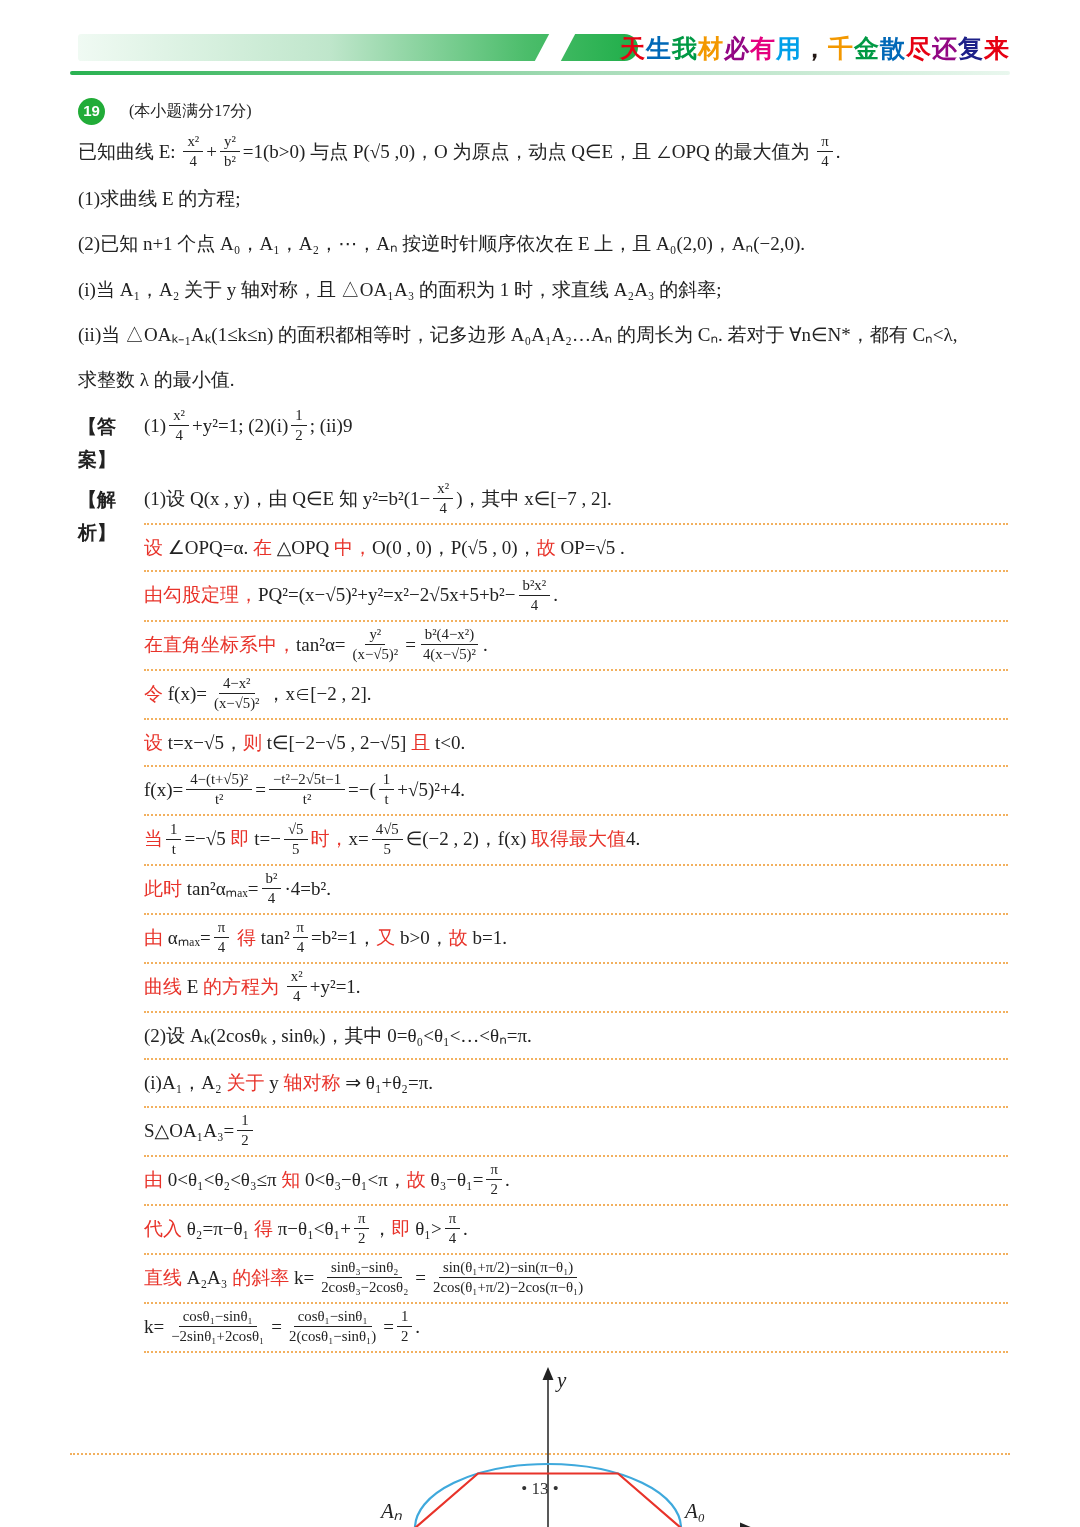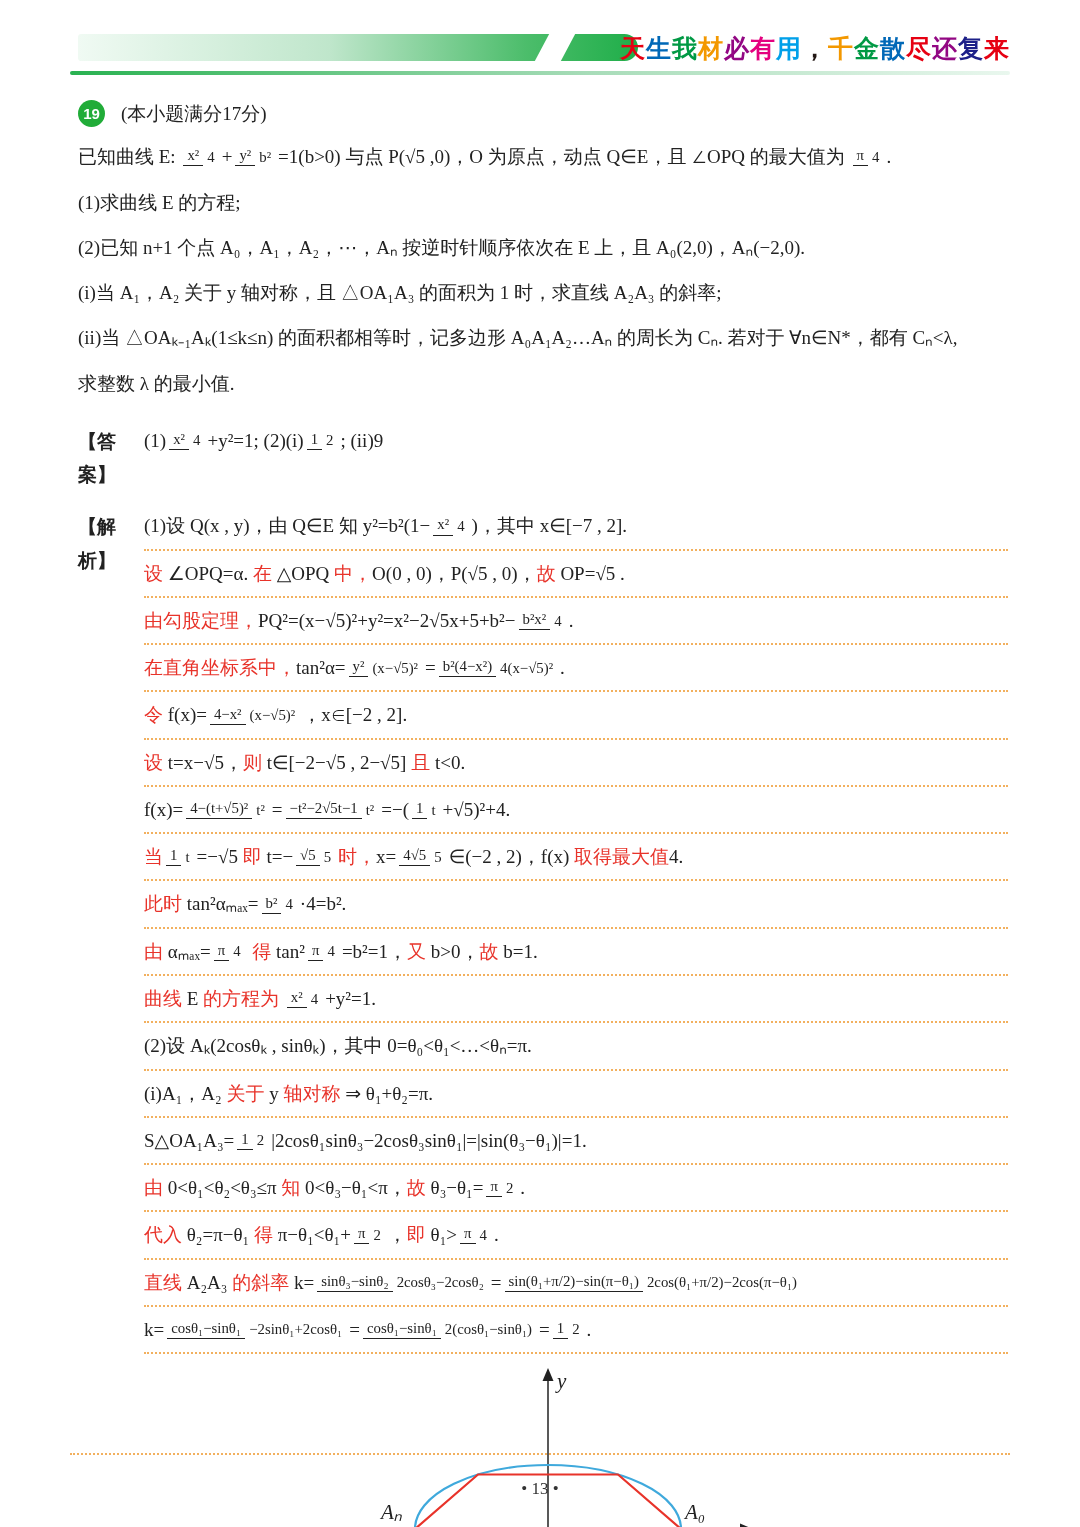--- a/index.html
+++ b/index.html
@@ -18,40 +18,40 @@
   .banner::after {
     content:""; position:absolute; right:70px; top:-3px; width:26px; height:33px;
     background:#ffffff; transform:skewX(-28deg);
   }
   .slogan { position:absolute; right:0; top:2px; font-size:25px; font-weight:bold; letter-spacing:1px; white-space:nowrap; }
   .header-rule { margin-top:5px; height:4px; border-radius:2px;
     background:linear-gradient(90deg,#29b251 0%,#a7dcb8 55%,#e9f7ee 100%); }
 
   
   .content { padding:16px 72px 0 78px; font-size:19px; line-height:1.75; }
-  .q-head { display:flex; align-items:center; gap:16px; margin:6px 0 4px 0; }
+  .q-head { display:flex; align-items:center; gap:24px; margin:6px 0 4px 0; }
   .badge { flex:none; width:27px; height:27px; border-radius:50%; background:#21ac38; color:#ffffff;
     font-family:"Liberation Sans", sans-serif; font-size:15px; font-weight:bold;
     display:flex; align-items:center; justify-content:center; }
-  .points { font-size:19px; }
+  .points { font-size:16px; }
 
   .stem { }
   .sol-line { padding:4px 0 6px 0; }
   .seg-line span { vertical-align:middle; }
 
   
-  .labeled { display:flex; align-items:flex-start; margin-top:12px; }
+  .labeled { display:flex; align-items:flex-start; margin-top:0; }
   .sec-label { flex:none; width:66px; font-weight:bold; padding-top:7px; }
   .sec-body { flex:1; min-width:0; }
   .dotted-lines .sol-line { border-bottom:2px dotted #f2b05e; }
 
   .red { color:#e8332a; }
 
   
-  .frac { display:inline-flex; align-items:center;
+  .frac { display:inline-flex; flex-direction:column; align-items:center;
     vertical-align:middle; margin:0 3px; font-size:0.78em; line-height:1.15; text-align:right; }
   .frac .fn { border-bottom:1.4px solid currentColor; padding:0 4px 1px 4px; }
   .frac .fd { padding:1px 4px 0 4px; }
 
   
   .fig { margin:10px auto 0 auto; width:520px; text-align:center; }
   .fig svg { display:block; }
   .fig text { font-family:"Liberation Serif", serif; font-style:italic; font-size:21px; fill:#222222; }
 
   
@@ -166,21 +166,21 @@
             </span><span>=b²=1，</span><span class="red">又</span><span> b&gt;0，</span><span class="red">故</span><span> b=1.</span></div>
           <div class="sol-line"><span class="red">曲线</span><span> E </span><span class="red">的方程为</span><span> </span><span class="frac">
               <span class="fn">x²</span>
               <span class="fd">4</span>
             </span><span>+y²=1.</span></div>
           <div class="sol-line"><span>(2)设 Aₖ(2cosθₖ , sinθₖ)，其中 0=θ₀&lt;θ₁&lt;…&lt;θₙ=π.</span></div>
           <div class="sol-line"><span>(i)A₁，A₂ </span><span class="red">关于</span><span> y </span><span class="red">轴对称</span><span> ⇒ θ₁+θ₂=π.</span></div>
           <div class="sol-line"><span>S△OA₁A₃=</span><span class="frac">
               <span class="fn">1</span>
               <span class="fd">2</span>
-            </span><span>|2cosθ₁sinθ₃−2cosθ₃sinθ₁|=|sin(θ₃−θ₁)|=1.</span></div>
+            </span></div>
           <div class="sol-line"><span class="red">由</span><span> 0&lt;θ₁&lt;θ₂&lt;θ₃≤π </span><span class="red">知</span><span> 0&lt;θ₃−θ₁&lt;π，</span><span class="red">故</span><span> θ₃−θ₁=</span><span class="frac">
               <span class="fn">π</span>
               <span class="fd">2</span>
             </span><span>.</span></div>
           <div class="sol-line"><span class="red">代入</span><span> θ₂=π−θ₁ </span><span class="red">得</span><span> π−θ₁&lt;θ₁+</span><span class="frac">
               <span class="fn">π</span>
               <span class="fd">2</span>
             </span><span>，</span><span class="red">即</span><span> θ₁&gt;</span><span class="frac">
               <span class="fn">π</span>
               <span class="fd">4</span>

